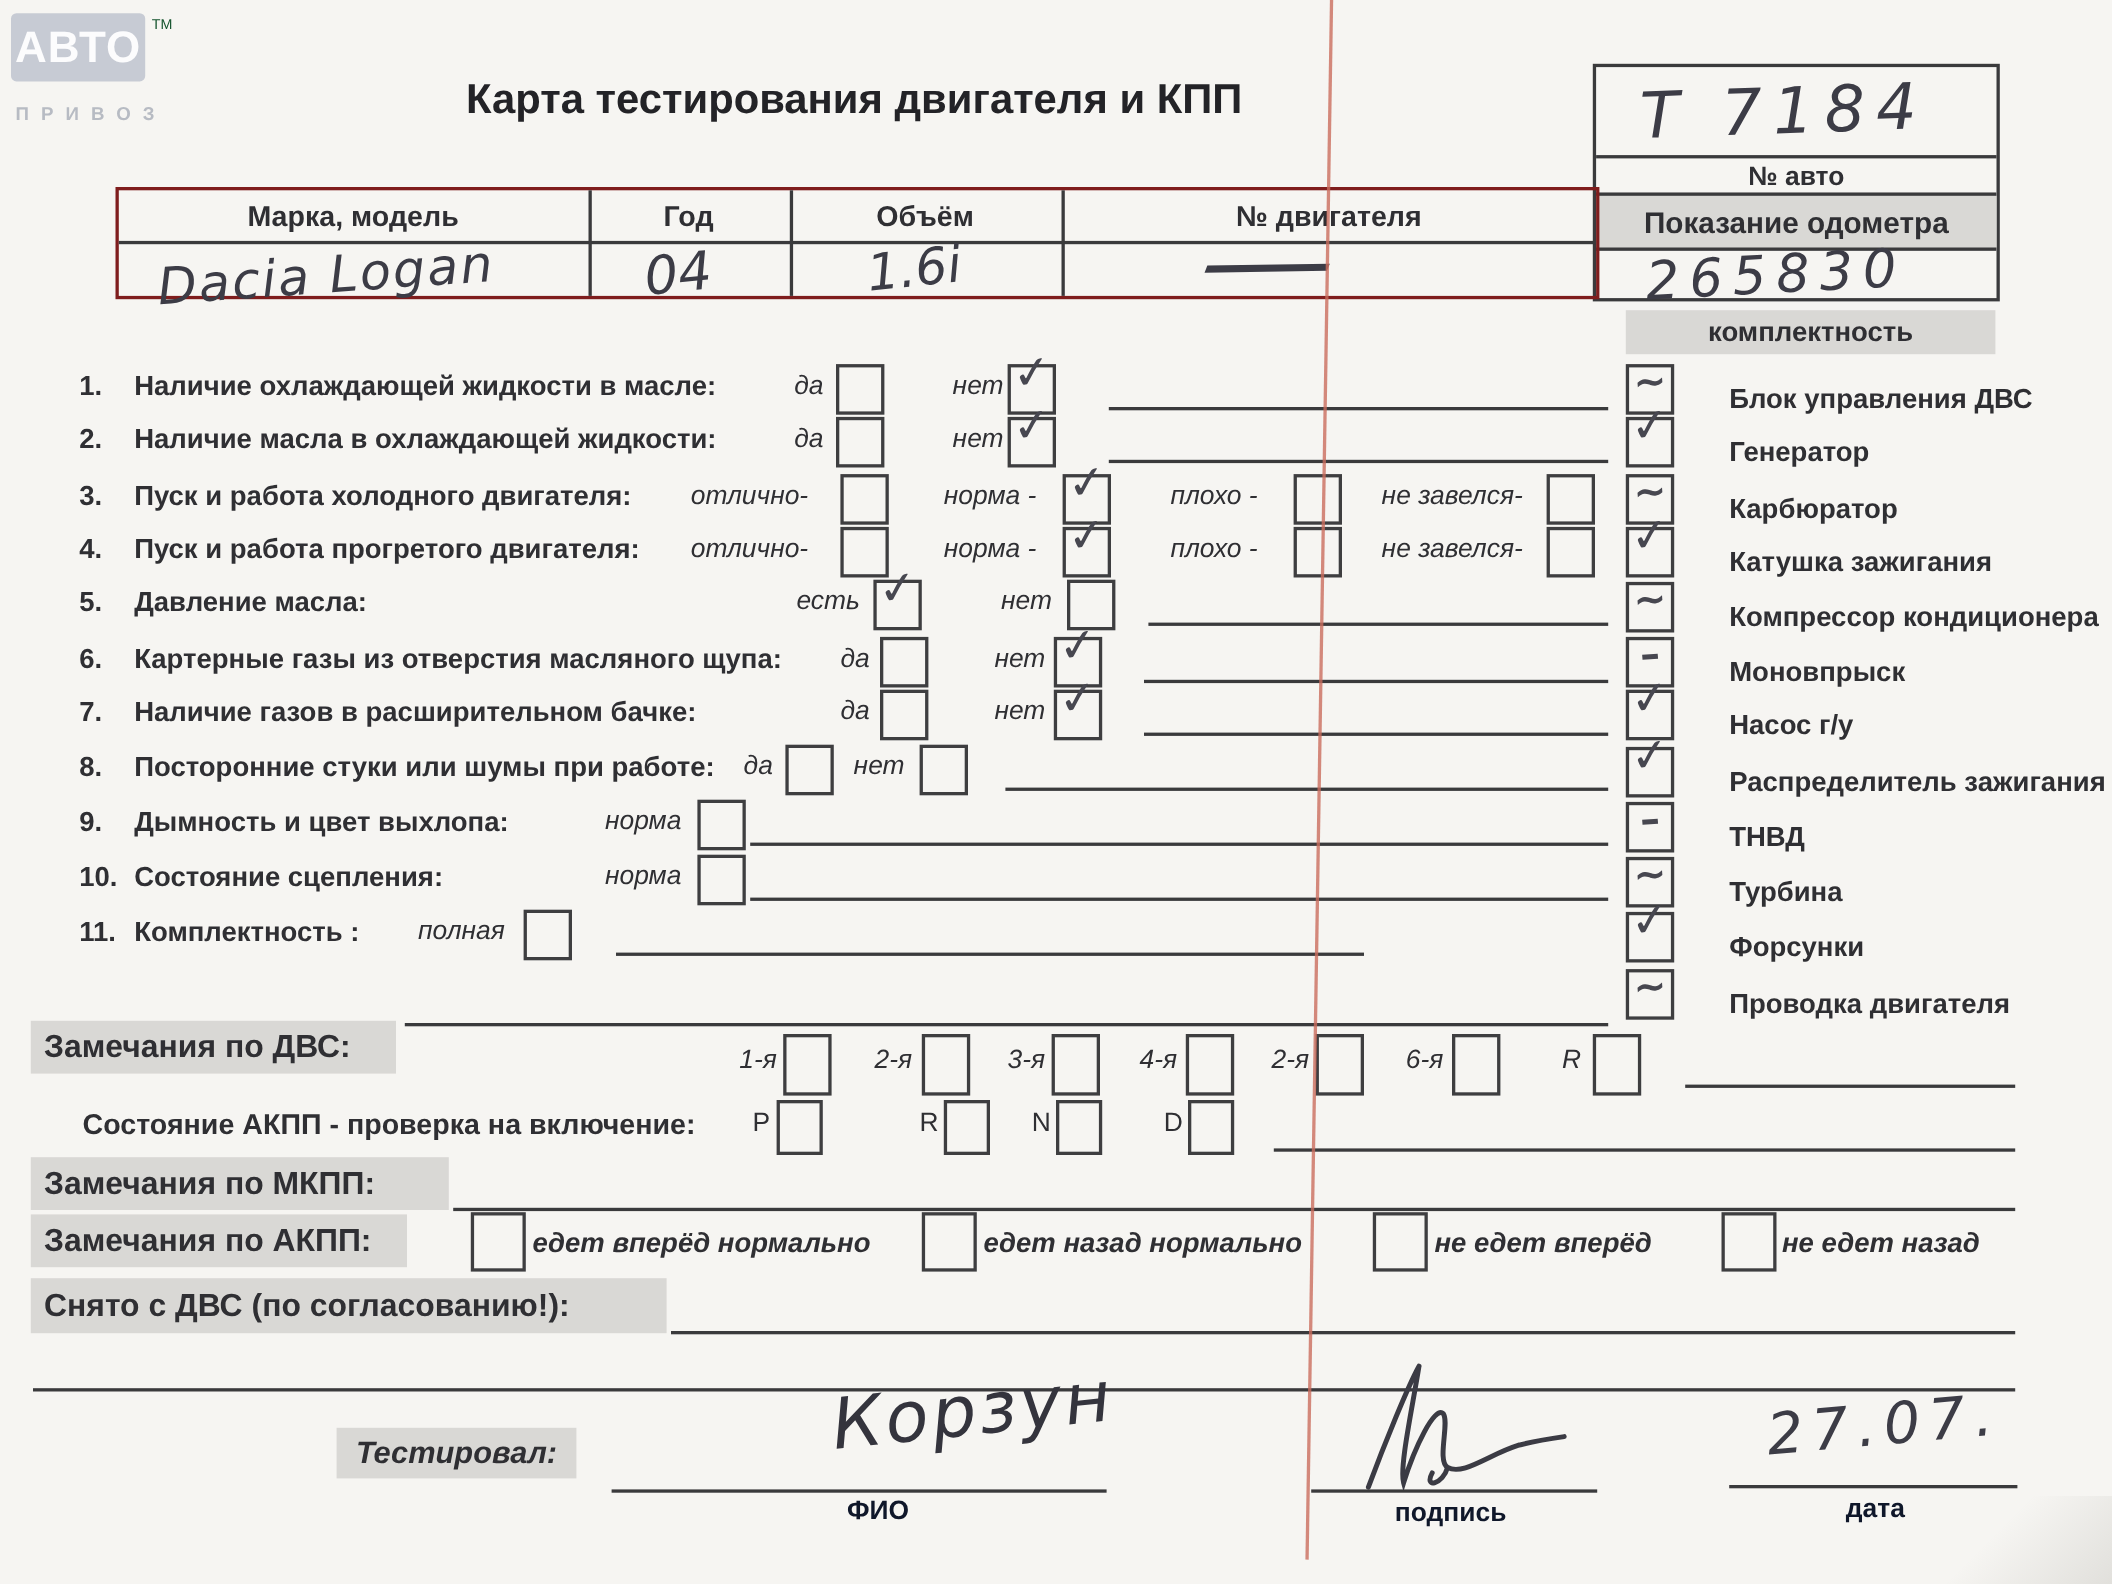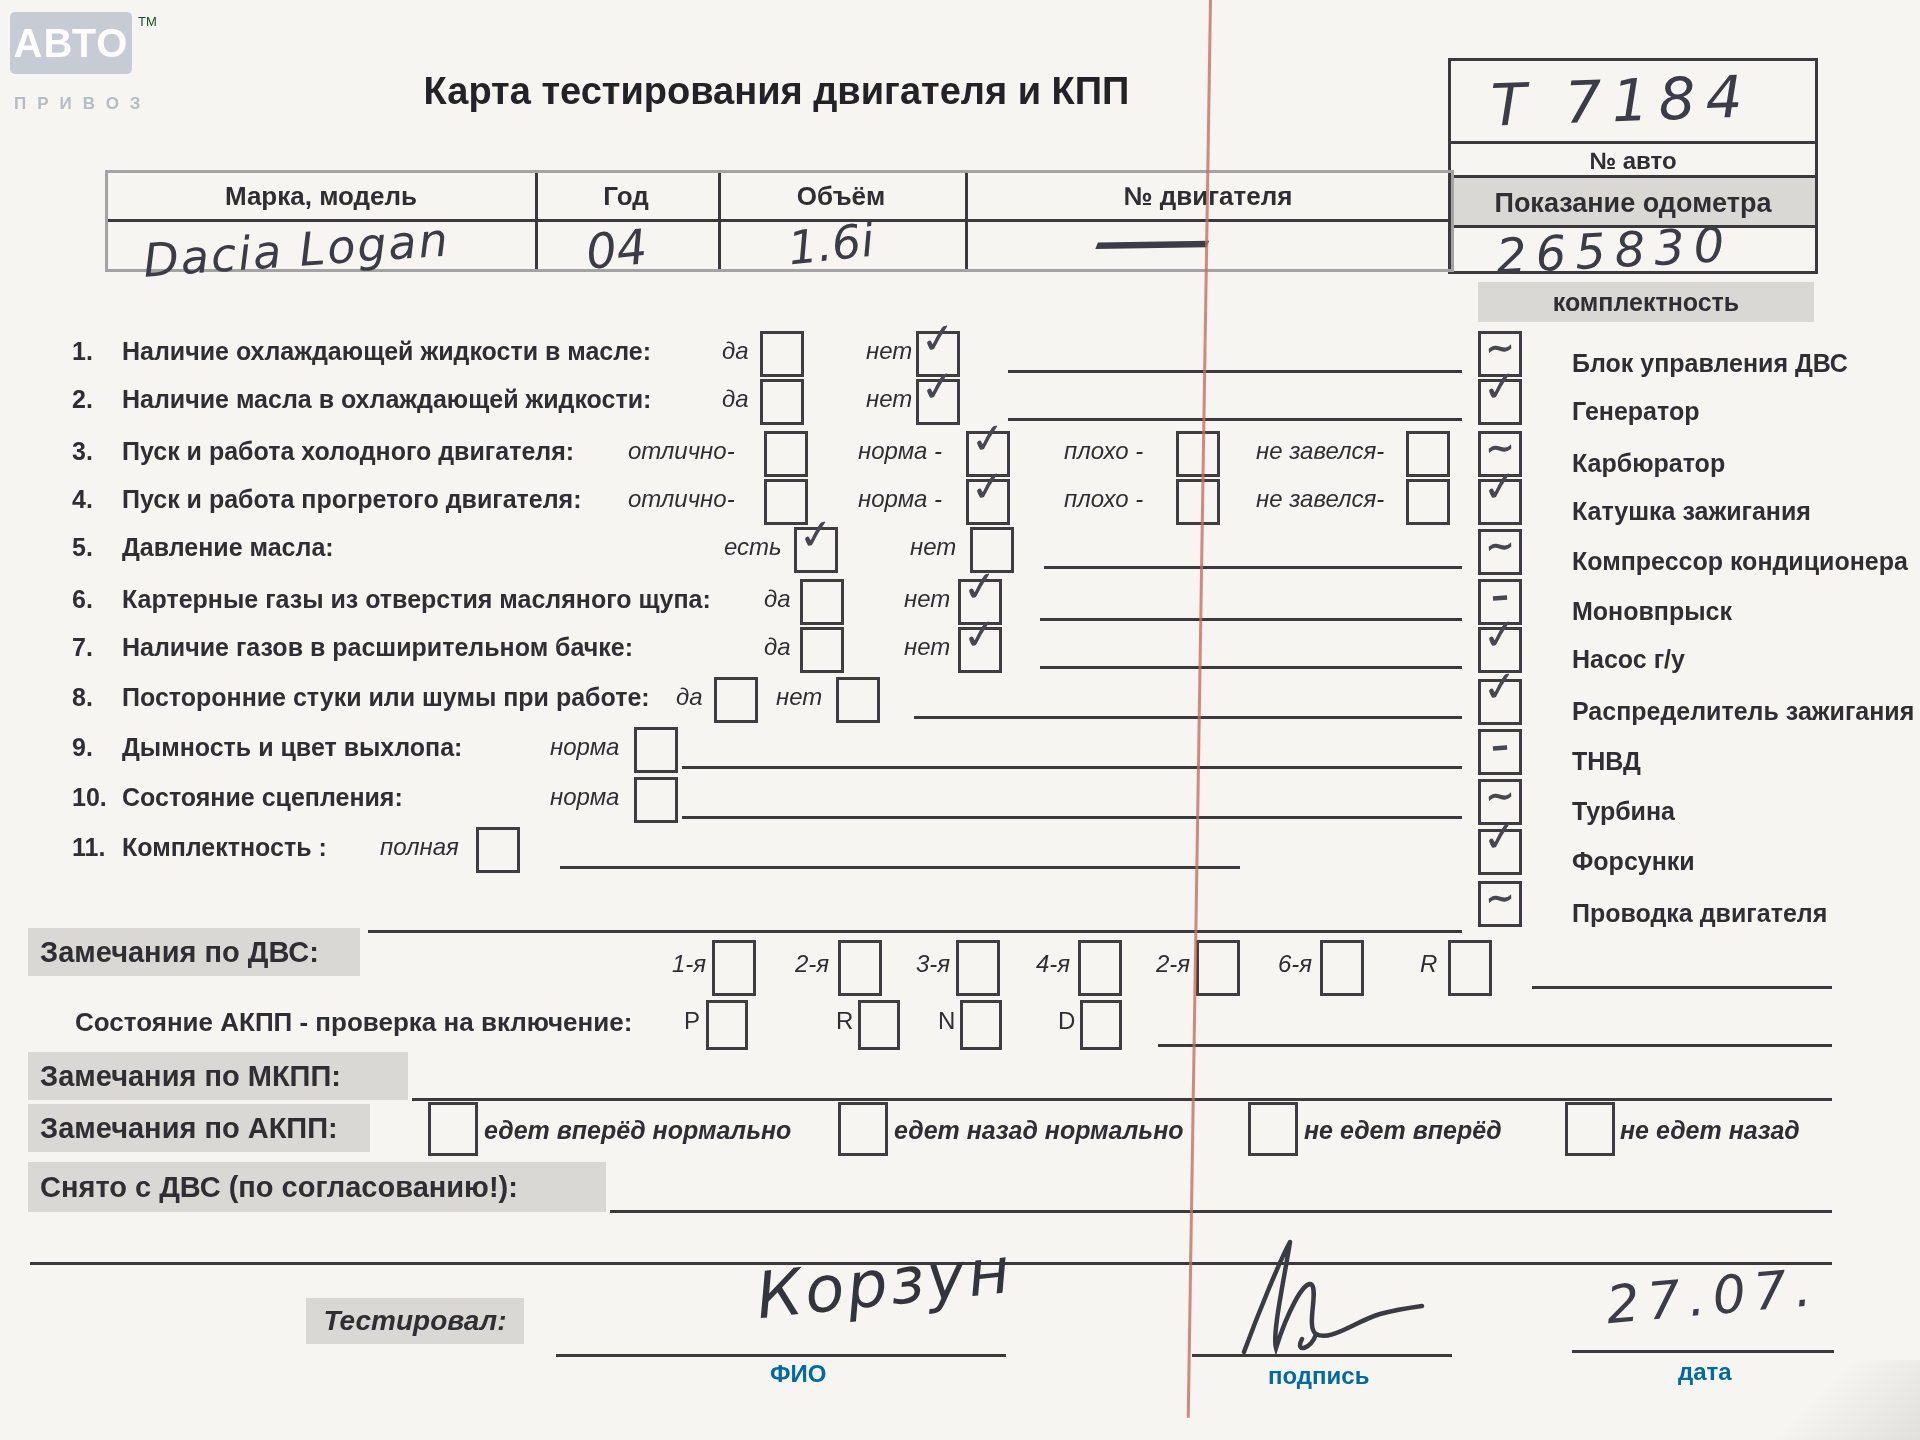--- a/index.html
+++ b/index.html
@@ -13,21 +13,21 @@
         color:#474750;transform:rotate(-6deg);font-family:"DejaVu Sans",sans-serif;line-height:1;}
   .mark.flat{top:-4px;font-size:36px;transform:rotate(-4deg);}
   .num{position:absolute;left:72px;top:0;font-weight:bold;font-size:25px;}
   .lbl{position:absolute;left:122px;top:0;font-weight:bold;font-size:25px;white-space:nowrap;}
   .opt{position:absolute;top:0;font-style:italic;font-weight:normal;font-size:24px;white-space:nowrap;}
   .row{position:absolute;left:0;width:1920px;height:50px;}
   .hw{position:absolute;font-family:"DejaVu Sans",sans-serif;font-style:italic;color:#3c3c46;white-space:nowrap;}
   .eqrow{position:absolute;left:1478px;width:442px;height:40px;}
   .eqlbl{position:absolute;left:70px;top:18px;font-weight:bold;font-size:25px;white-space:nowrap;margin-left:24px;}
   .sec-lbl{font-weight:bold;font-size:29px;padding-left:12px;white-space:nowrap;}
-  .small-cap{position:absolute;font-weight:bold;font-size:24px;color:#0369a1;}
+  .small-cap{position:absolute;font-weight:bold;font-size:24px;color:#0f172a;}
   .vt-head{position:absolute;top:8px;transform:translateX(-50%);font-weight:bold;font-size:26px;white-space:nowrap;}
   .vline{position:absolute;top:0;width:0;height:96px;border-left:3px solid #3a3a3c;}
 </style>
 </head>
 <body>
 
 <div class="page">
 
   <div class="abs" style="left:10px;top:12px;width:260px;height:110px;">
     <div class="abs" style="left:0;top:0;width:122px;height:62px;background:#c7cbd4;border-radius:5px;text-align:center;line-height:62px;">
@@ -47,21 +47,21 @@
       <span style="font-weight:bold;font-size:24px;line-height:34px;">№ авто</span>
     </div>
     <div class="abs shade" style="left:0;top:114px;width:100%;height:50px;border-top:3px solid #3a3a3c;text-align:center;">
       <span style="font-weight:bold;font-size:27px;line-height:50px;">Показание одометра</span>
     </div>
     <div class="abs" style="left:0;top:164px;width:100%;height:46px;border-top:3px solid #3a3a3c;">
       <span class="hw" style="left:45px;top:-6px;font-size:48px;letter-spacing:9px;transform:rotate(-3deg);">265830</span>
     </div>
   </div>
 
-  <div class="abs" style="left:105px;top:170px;width:1343px;height:96px;border:3px solid #a3a3a3;">
+  <div class="abs" style="left:105px;top:170px;width:1343px;height:96px;border:3px solid #7f1d1d;">
     <div class="abs" style="left:0;top:0;width:100%;height:46px;border-bottom:3px solid #3a3a3c;"></div>
     <div class="vline" style="left:427px;"></div>
     <div class="vline" style="left:610px;"></div>
     <div class="vline" style="left:857px;"></div>
     <span class="vt-head" style="left:213px;">Марка, модель</span>
     <span class="vt-head" style="left:518px;">Год</span>
     <span class="vt-head" style="left:733px;">Объём</span>
     <span class="vt-head" style="left:1100px;">№ двигателя</span>
     <span class="hw" style="left:35px;top:50px;font-size:46px;letter-spacing:2px;transform:rotate(-4deg);">Dacia Logan</span>
     <span class="hw" style="left:478px;top:48px;font-size:48px;transform:rotate(-6deg);">04</span>

